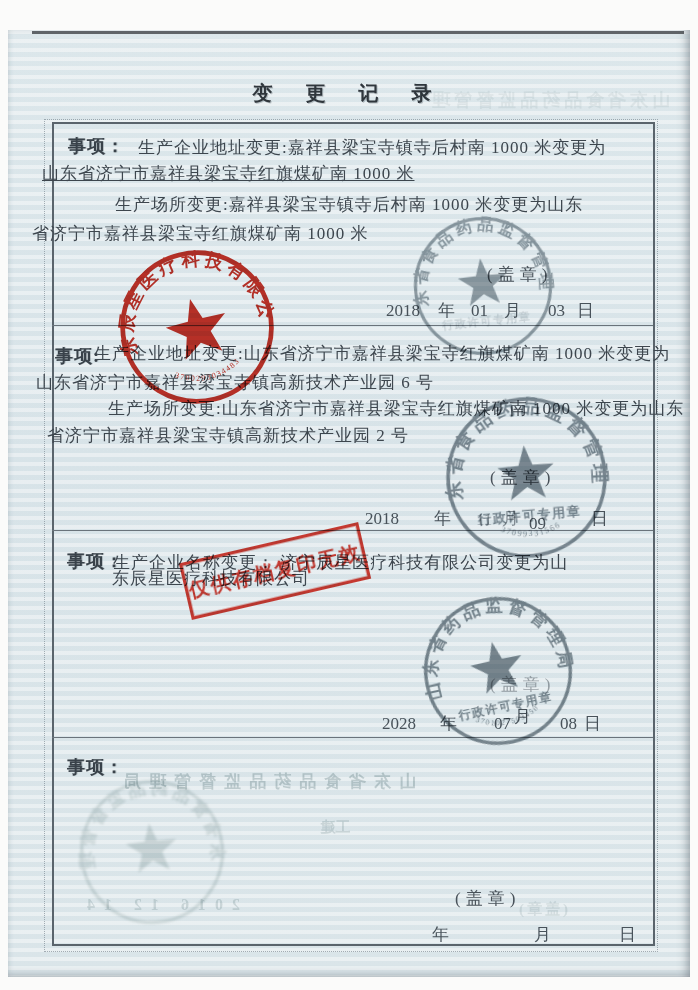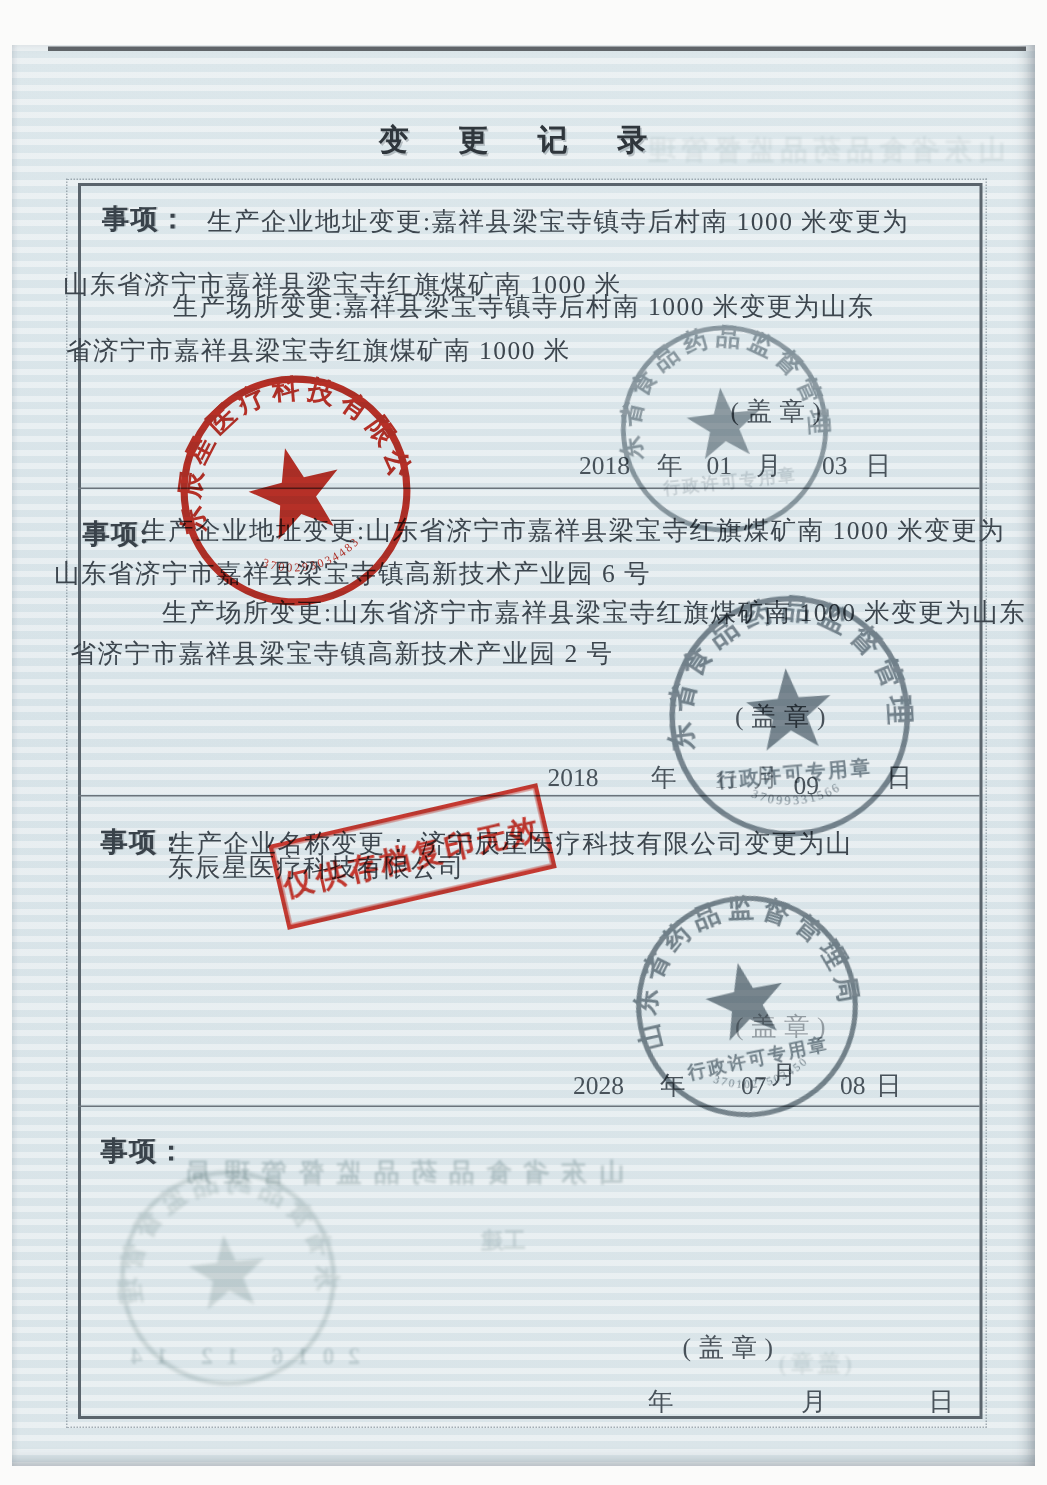--- a/index.html
+++ b/index.html
@@ -70,23 +70,23 @@
 
   <div class="title">变 更 记 录</div>
 
   <div class="mainbox"></div>
   <div class="divider" style="top:295px;"></div>
   <div class="divider" style="top:500px;"></div>
   <div class="divider" style="top:707px;"></div>
 
   <div class="label" style="left:60px;top:104px;">事项：</div>
   <div class="line" style="left:130px;top:106px;">生产企业地址变更:嘉祥县梁宝寺镇寺后村南 1000 米变更为</div>
-  <div class="line" style="left:34px;top:148px;">山东省济宁市嘉祥县梁宝寺红旗煤矿南 1000 米</div>
+  <div class="line" style="left:34px;top:132px;text-decoration:underline;">山东省济宁市嘉祥县梁宝寺红旗煤矿南 1000 米</div>
   <div class="line" style="left:107px;top:163px;">生产场所变更:嘉祥县梁宝寺镇寺后村南 1000 米变更为山东</div>
-  <div class="line" style="left:36px;top:192px;">省济宁市嘉祥县梁宝寺红旗煤矿南 1000 米</div>
+  <div class="line" style="left:24px;top:192px;">省济宁市嘉祥县梁宝寺红旗煤矿南 1000 米</div>
 
   <div class="sealnote" style="left:479px;top:233px;">(盖章)</div>
   <span class="dt dtnum" style="left:378px;top:271px;">2018</span>
   <span class="dt" style="left:430px;top:269px;">年</span>
   <span class="dt dtnum" style="left:463px;top:271px;">01</span>
   <span class="dt" style="left:496px;top:269px;">月</span>
   <span class="dt dtnum" style="left:540px;top:271px;">03</span>
   <span class="dt" style="left:569px;top:269px;">日</span>
 
   <div class="label" style="left:47px;top:314px;">事项:</div>

